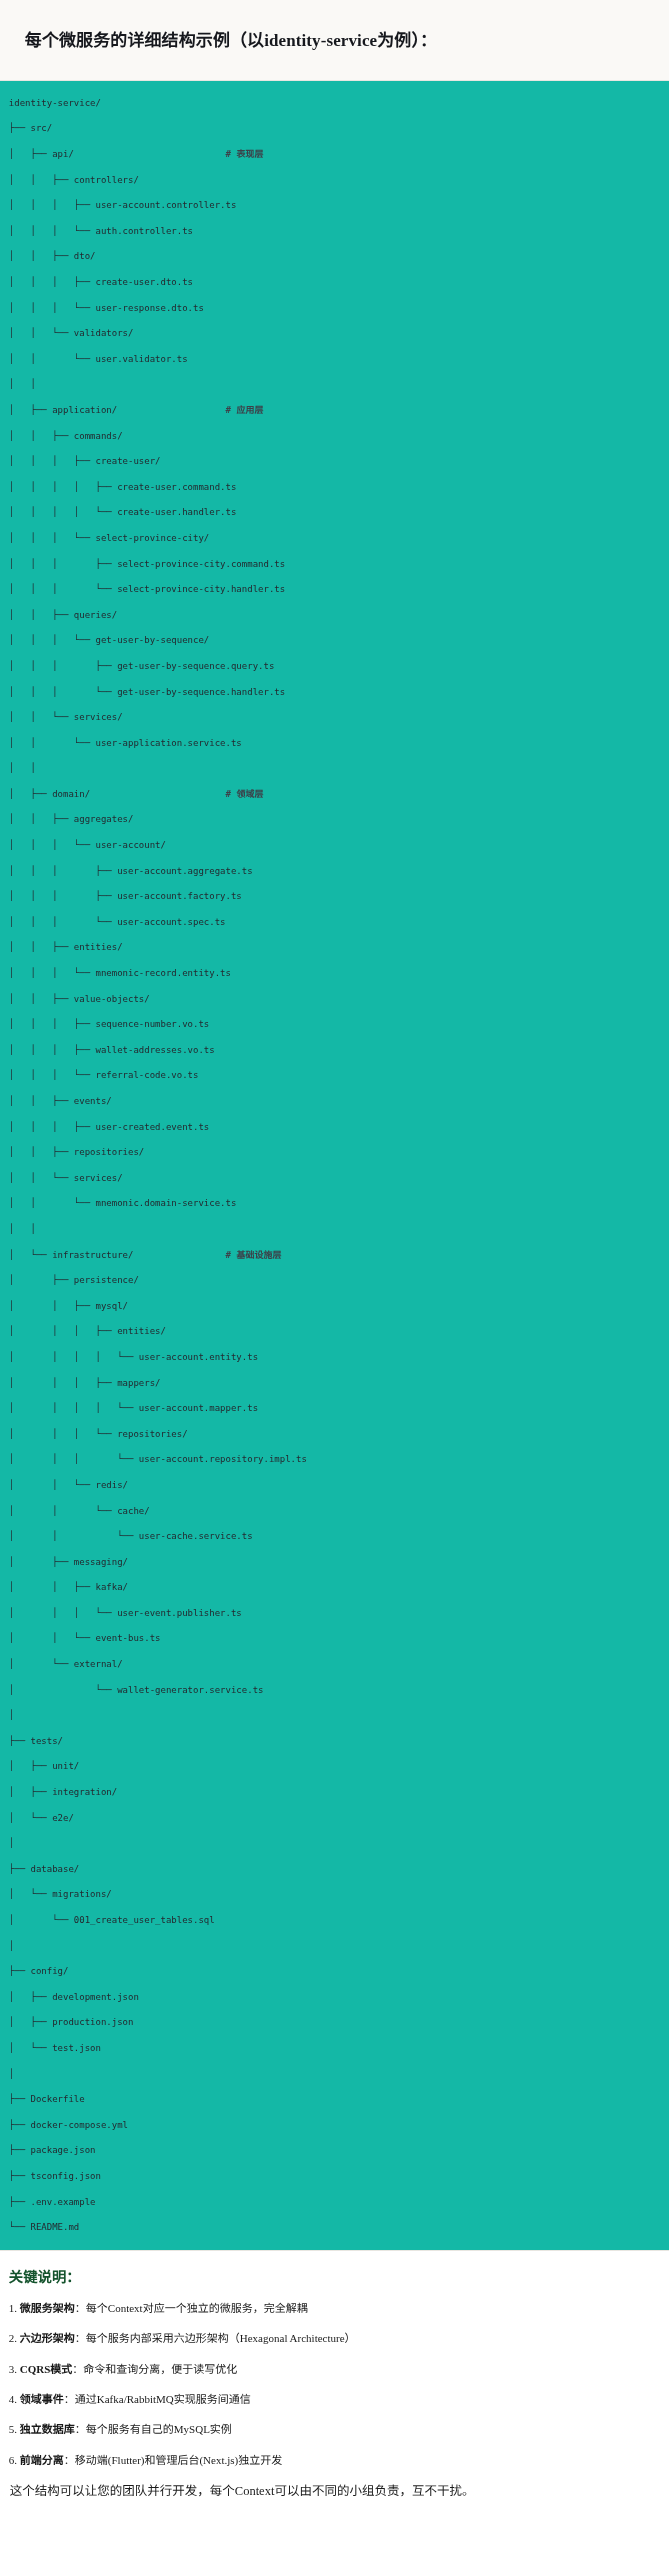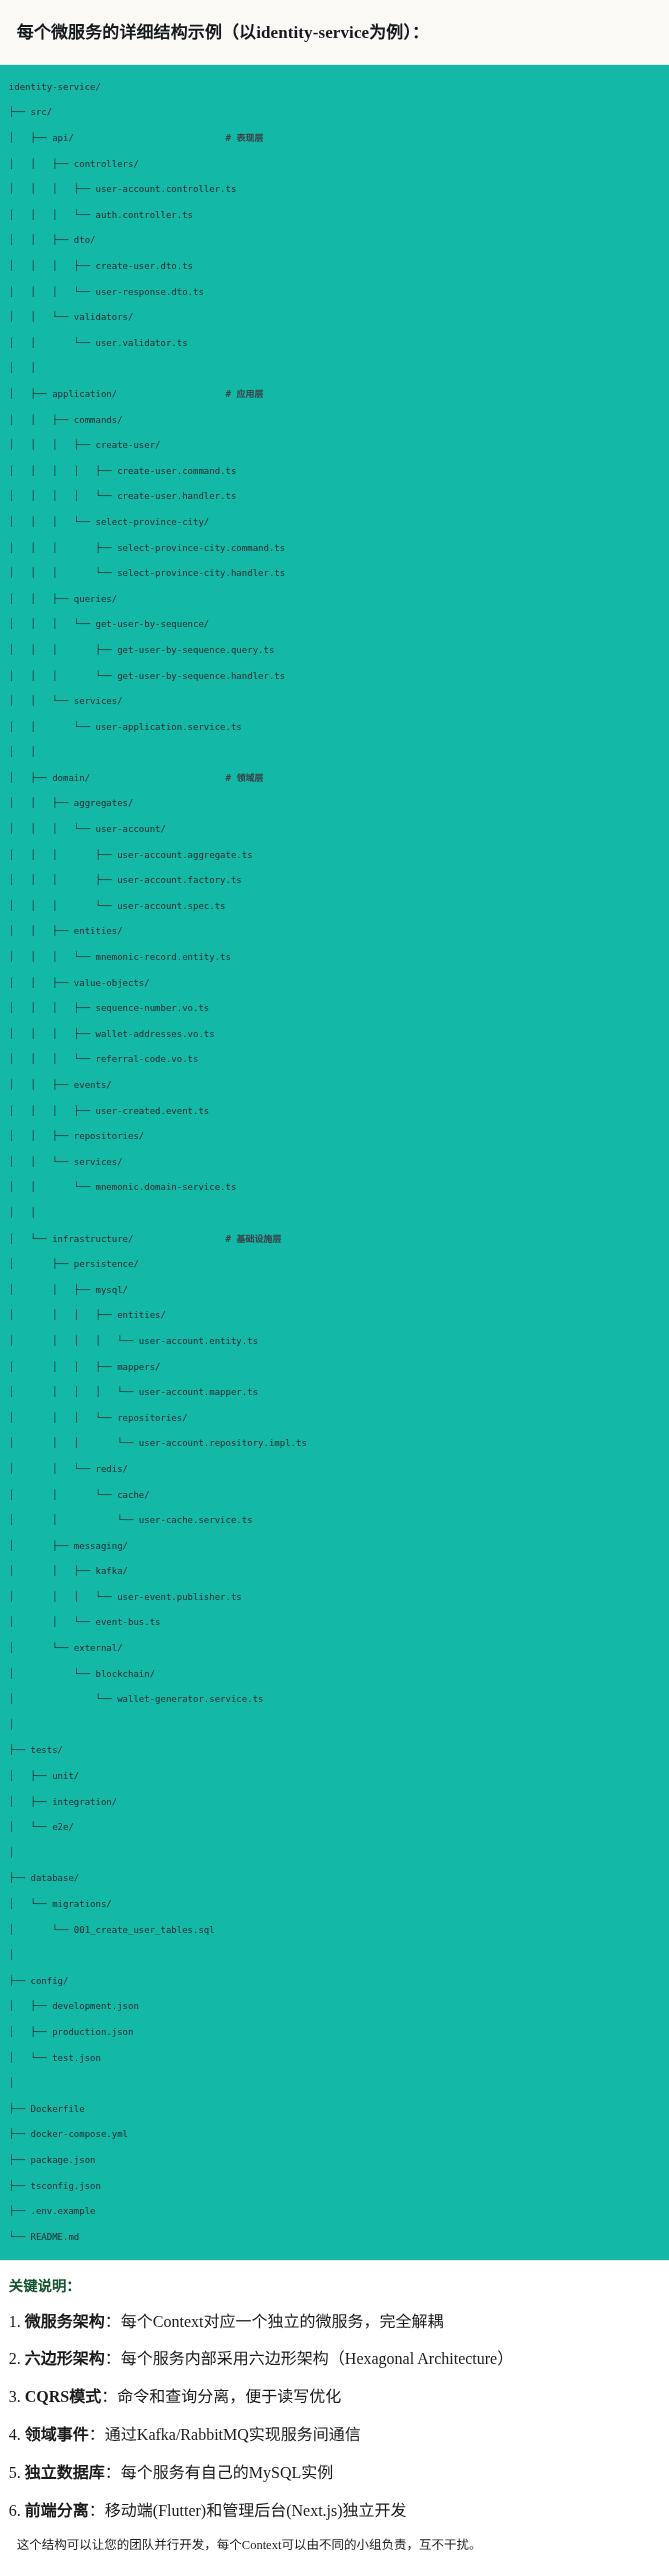--- a/index.html
+++ b/index.html
@@ -21,21 +21,21 @@
   }
 
   
   .title-block {
     background: #faf9f6;
     padding: 13.8px 8.8px 12.5px 8.8px;
     box-sizing: border-box;
     border-bottom: 0.6px solid #e8e6e1;
   }
   .page-title {
-    margin: 8px;
+    margin: 16px;
     font-family: "Liberation Serif", "DejaVu Serif", serif;
     font-weight: bold;
     font-size: 17px;
     line-height: 1.25;
     color: #16181d;
     letter-spacing: 0.1px;
   }
 
   
   .tree-block {
@@ -72,39 +72,39 @@
   .keys-title {
     margin: 0 0 13.8px 0;
     font-family: "Liberation Serif", "DejaVu Serif", serif;
     font-weight: bold;
     font-size: 14.4px;
     line-height: 1.3;
     color: #14532d;
   }
   .key-item {
     font-family: "Liberation Serif", "DejaVu Serif", serif;
-    font-size: 16px;
+    font-size: 11px;
     line-height: 1.5;
     margin: 0 0 13.8px 0;
     color: #1a1a1a;
   }
   .key-item .num {
     font-weight: normal;
   }
   .key-item .kterm {
     font-weight: bold;
   }
   .key-item .kdesc {
     font-weight: normal;
   }
   .closing {
     font-family: "Liberation Serif", "DejaVu Serif", serif;
     font-size: 12.5px;
     line-height: 1.5;
-    margin: 10px 0 0 8px;
+    margin: 10px 0 0 1px;
     color: #1a1a1a;
   }
 </style>
 </head>
 <body>
 
 <div class="page">
 
   <div class="title-block">
     <h1 class="page-title">每个微服务的详细结构示例（以identity-service为例）：</h1>
@@ -166,21 +166,20 @@
 <span class="tree-line"><span>│       │   │   └── repositories/</span></span>
 <span class="tree-line"><span>│       │   │       └── user-account.repository.impl.ts</span></span>
 <span class="tree-line"><span>│       │   └── redis/</span></span>
 <span class="tree-line"><span>│       │       └── cache/</span></span>
 <span class="tree-line"><span>│       │           └── user-cache.service.ts</span></span>
 <span class="tree-line"><span>│       ├── messaging/</span></span>
 <span class="tree-line"><span>│       │   ├── kafka/</span></span>
 <span class="tree-line"><span>│       │   │   └── user-event.publisher.ts</span></span>
 <span class="tree-line"><span>│       │   └── event-bus.ts</span></span>
 <span class="tree-line"><span>│       └── external/</span></span>
-<span class="tree-line"><span>│           └── blockchain/</span></span>
 <span class="tree-line"><span>│               └── wallet-generator.service.ts</span></span>
 <span class="tree-line"><span>│</span></span>
 <span class="tree-line"><span>├── tests/</span></span>
 <span class="tree-line"><span>│   ├── unit/</span></span>
 <span class="tree-line"><span>│   ├── integration/</span></span>
 <span class="tree-line"><span>│   └── e2e/</span></span>
 <span class="tree-line"><span>│</span></span>
 <span class="tree-line"><span>├── database/</span></span>
 <span class="tree-line"><span>│   └── migrations/</span></span>
 <span class="tree-line"><span>│       └── 001_create_user_tables.sql</span></span>

